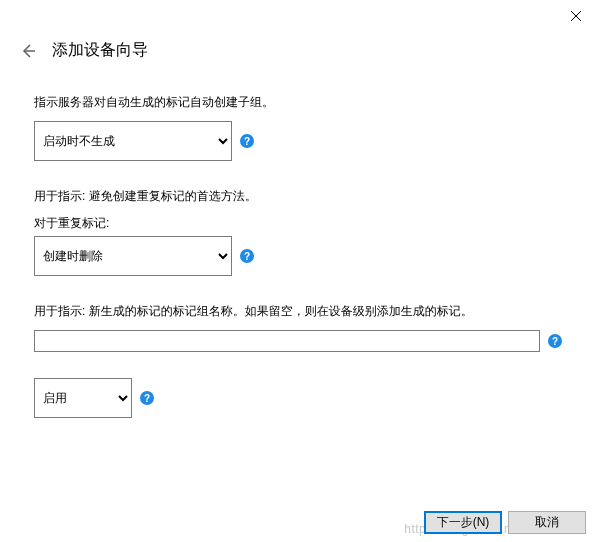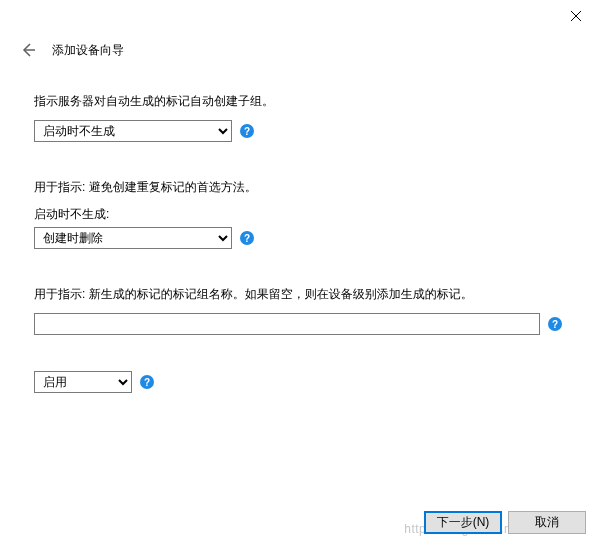--- a/index.html
+++ b/index.html
@@ -33,33 +33,33 @@
       padding: 8px 18px 16px;
       gap: 14px;
     }
     .back-arrow {
       width: 20px; height: 20px;
       display: flex; align-items: center; justify-content: center;
       cursor: pointer;
       color: #606060;
     }
     .back-arrow svg { width: 16px; height: 16px; }
-    .wizard-title { font-size: 12px; }
+    .wizard-title { font-size: 16px; }
     .content {
       padding: 0 34px;
     }
-    .section { margin-top: 36px; }
+    .section { margin-top: 26px; }
     .section:first-child { margin-top: 16px; }
     .desc { margin-bottom: 10px; line-height: 1.5; }
     .field-label { margin-bottom: 4px; }
     .row { display: flex; align-items: center; gap: 8px; }
     select {
       font-family: inherit;
       font-size: 12px;
-      height: 22px;
+      height: 40px;
       border: 1px solid #7a7a7a;
       background: #fff;
       padding: 0 4px;
     }
     .select-wide { width: 198px; }
     .select-narrow { width: 98px; }
     input[type="text"] {
       font-family: inherit;
       font-size: 12px;
       height: 22px;
@@ -146,21 +146,21 @@
     <div class="row">
       <select class="select-wide">
         <option>启动时不生成</option>
       </select>
       <span class="help-icon">?</span>
     </div>
   </div>
 
   <div class="section">
     <div class="desc">用于指示: 避免创建重复标记的首选方法。</div>
-    <div class="field-label">启动时不生成:</div>
+    <div class="field-label">对于重复标记:</div>
     <div class="row">
       <select class="select-wide">
         <option>创建时删除</option>
       </select>
       <span class="help-icon">?</span>
     </div>
   </div>
 
   <div class="section">
     <div class="desc">用于指示: 新生成的标记的标记组名称。如果留空，则在设备级别添加生成的标记。</div>

